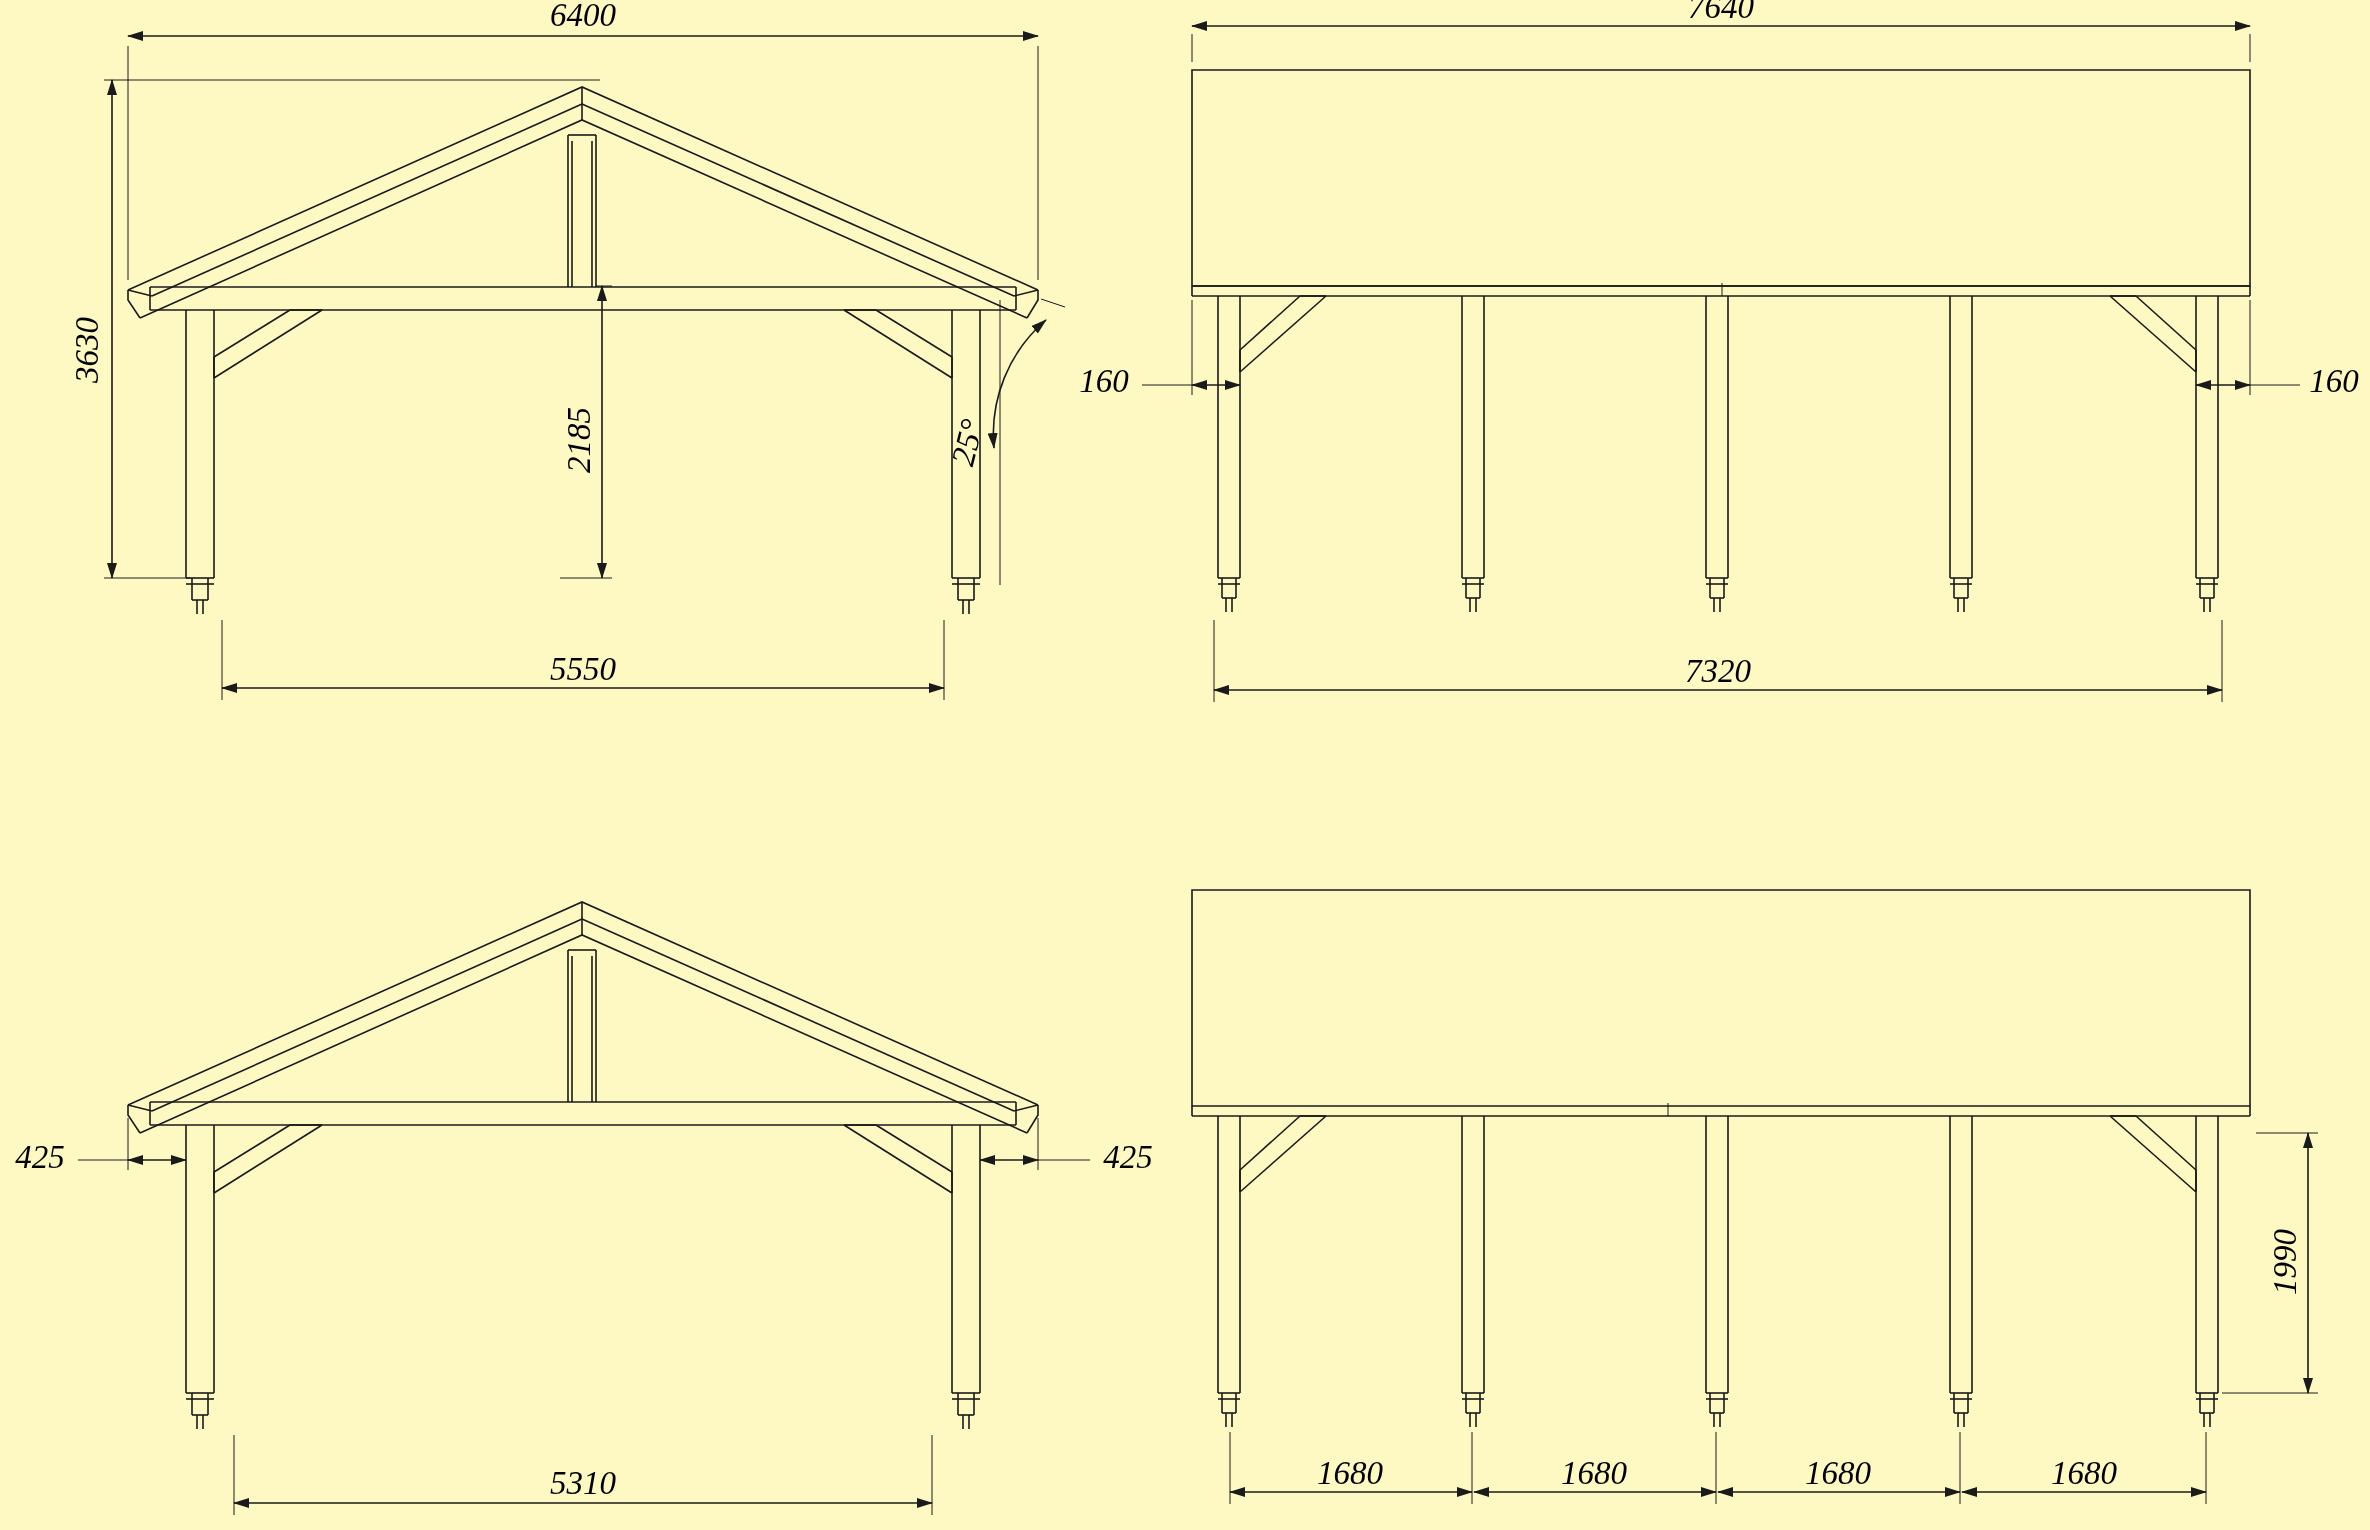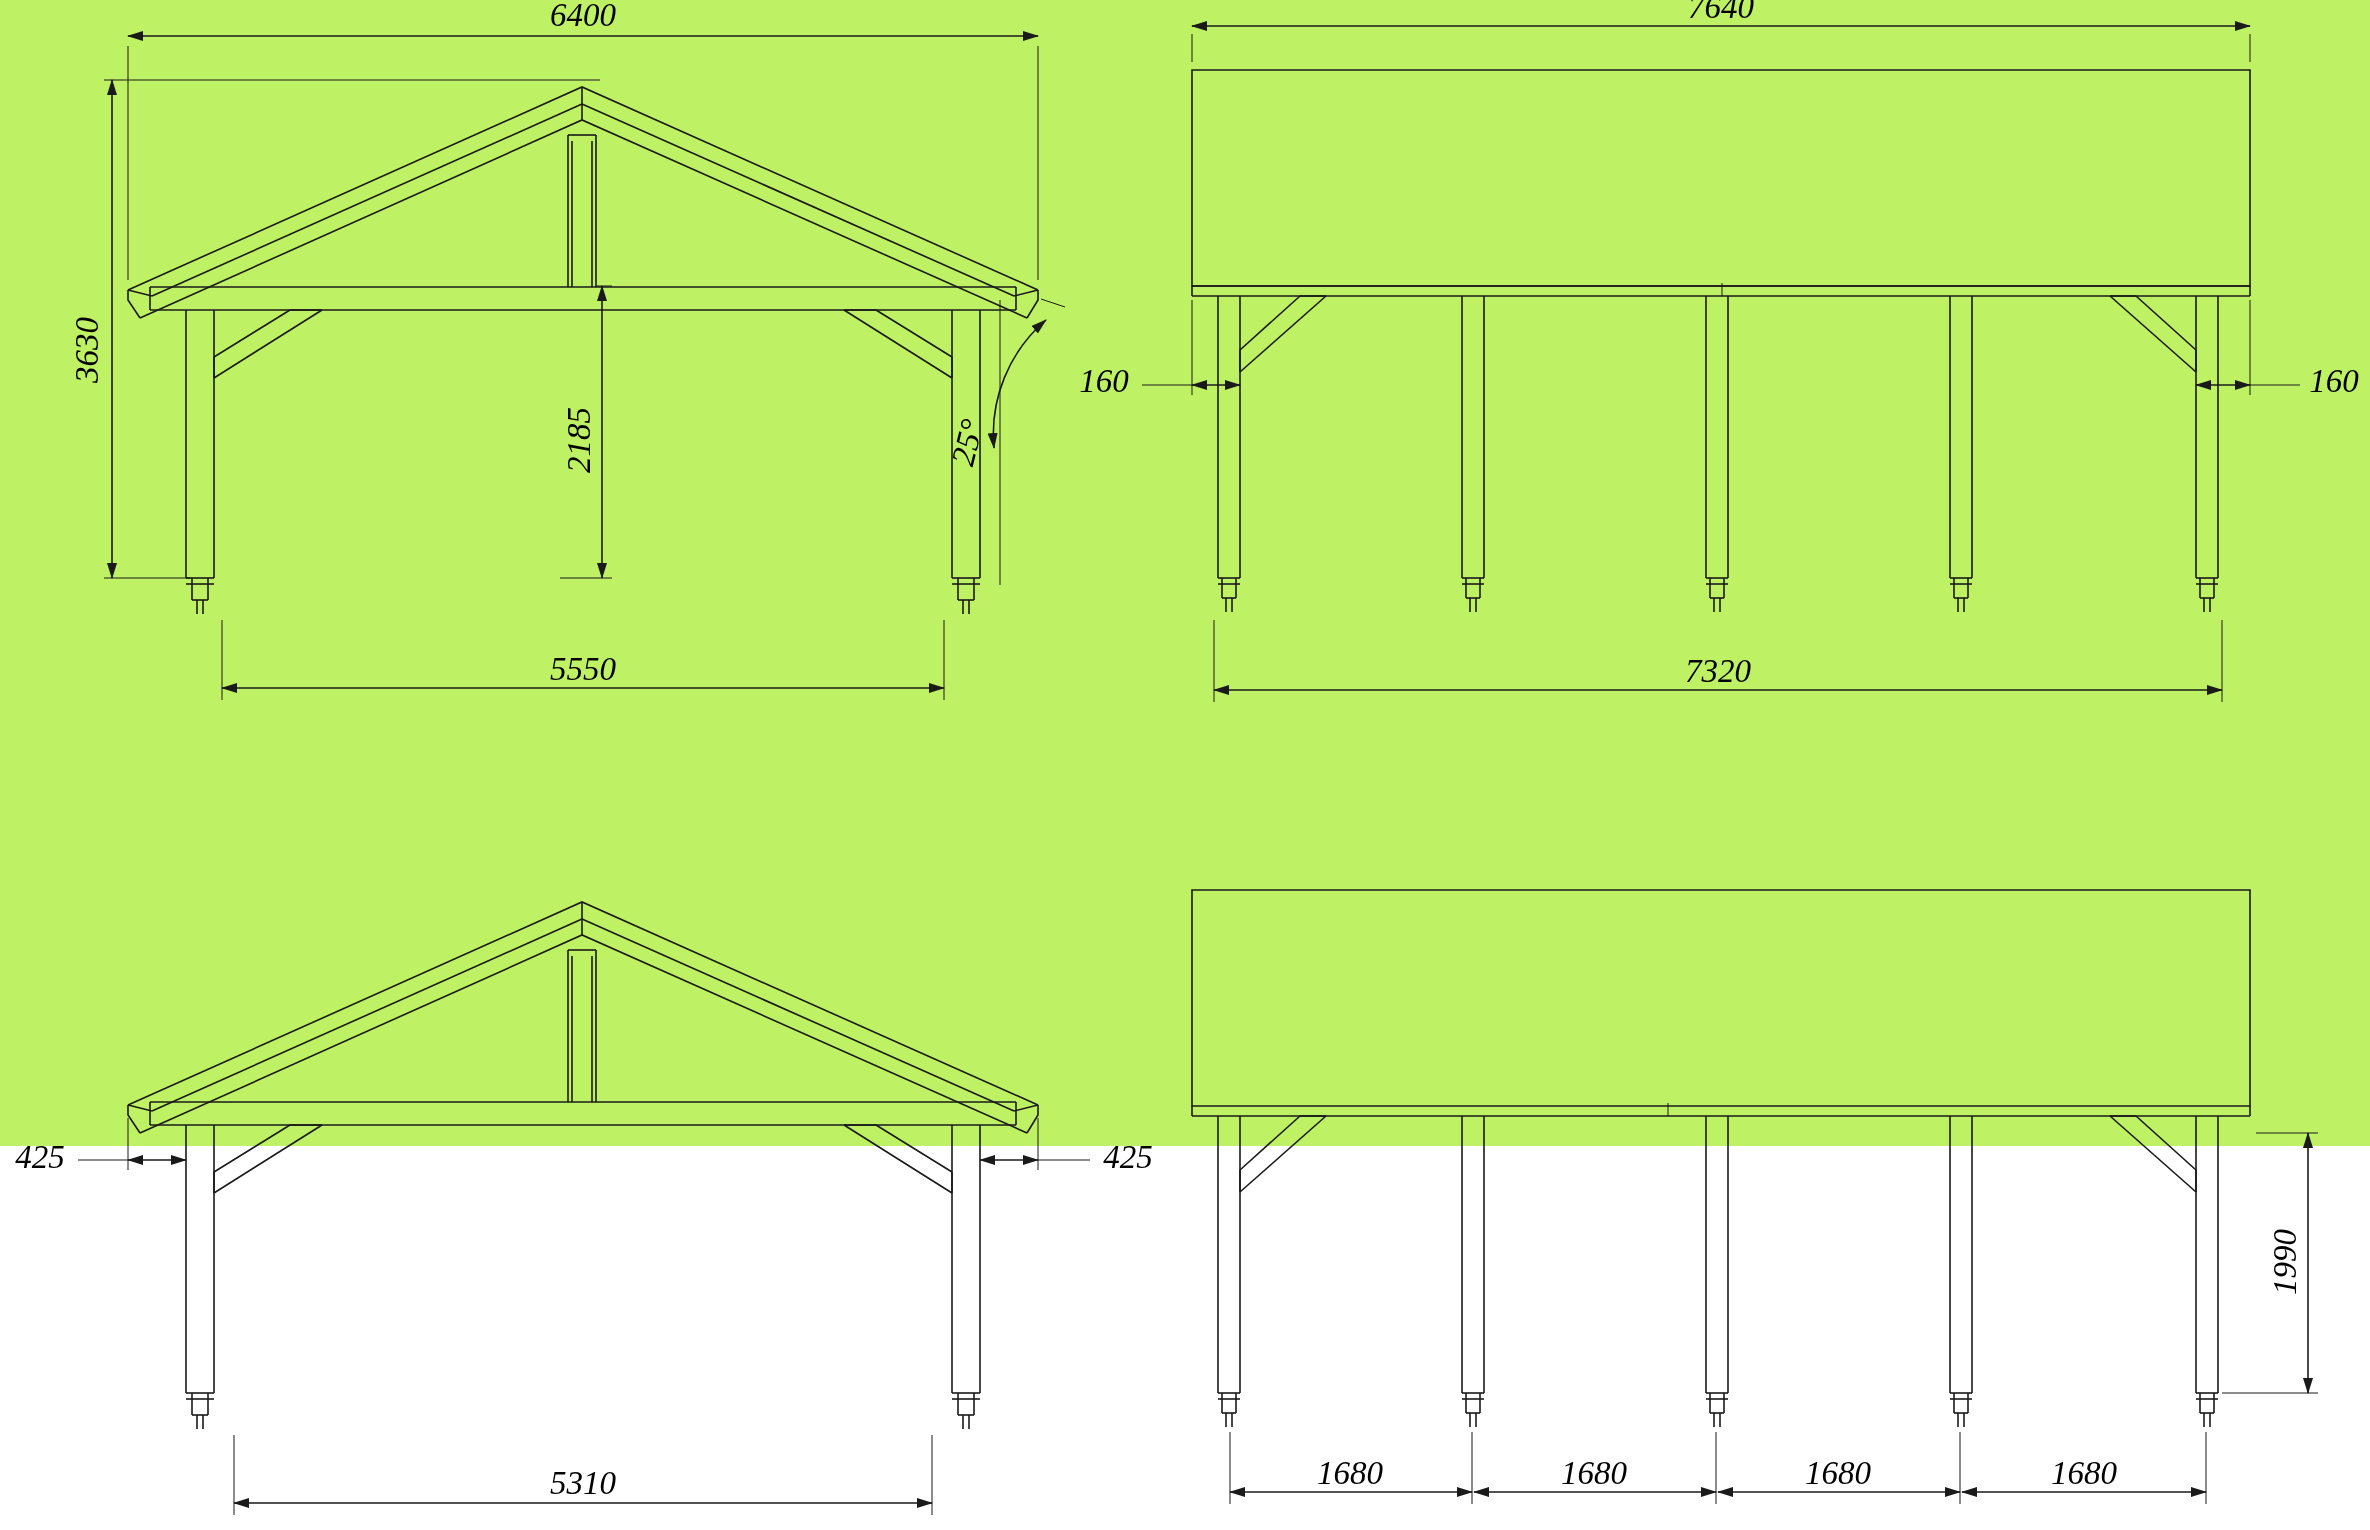--- a/index.html
+++ b/index.html
@@ -9,22 +9,22 @@
   }
   body {
     width: 2370px;
     height: 1530px;
     font-family: "Liberation Sans", sans-serif;
     overflow: hidden;
   }
   .sheet {
     position: relative;
     width: 2370px;
-    height: 1146px;
-    background: #bef264;
+    height: 1530px;
+    background: #fef9c3;
   }
   svg.drawing {
     position: absolute;
     left: 0;
     top: 0;
     width: 2370px;
     height: 1530px;
   }
   .dimtext {
     font-family: "Liberation Serif", serif;

